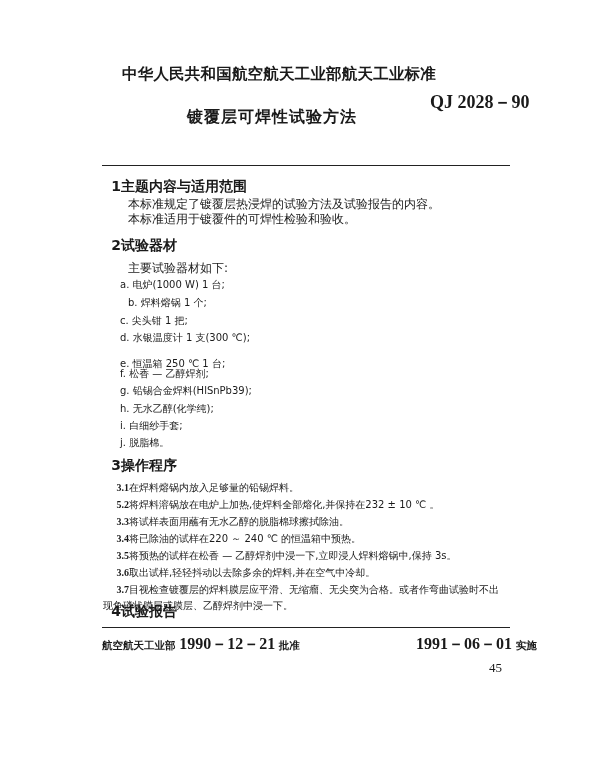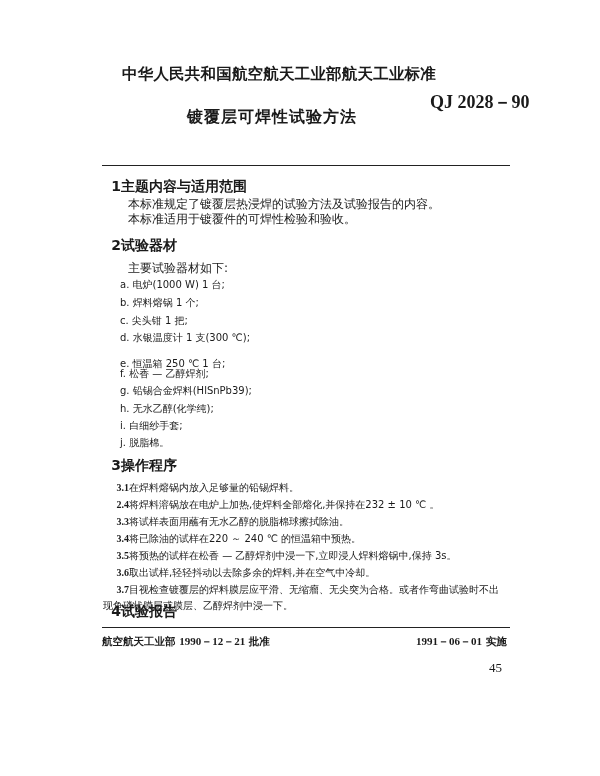--- a/index.html
+++ b/index.html
@@ -57,21 +57,21 @@
 
     .footer-left {
       left: 102px; top: 634px;
       font-size: 10.5px; font-weight: bold;
     }
     .footer-right {
       left: 416px; top: 634px;
       font-size: 10.5px; font-weight: bold;
     }
     .footer-left .d, .footer-right .d {
-      font-family: "Liberation Serif", "DejaVu Serif", serif; font-size: 11px;
+      font-family: "Liberation Serif", "DejaVu Serif", serif; font-size: 16px;
     }
     .page-num {
       left: 489px; top: 660px;
       font-family: "Liberation Serif", "DejaVu Serif", serif;
       font-size: 13px;
     }
   </style>
 </head>
 <body>
 
@@ -85,38 +85,38 @@
   <span class="num">1</span><span>主题内容与适用范围</span>
 </div>
 <div class="abs para" style="top:197px;">本标准规定了镀覆层热浸焊的试验方法及试验报告的内容。</div>
 <div class="abs para" style="top:212px;">本标准适用于镀覆件的可焊性检验和验收。</div>
 
 <div class="abs sec-head" style="top:237px;">
   <span class="num">2</span><span>试验器材</span>
 </div>
 <div class="abs para" style="top:261px;">主要试验器材如下:</div>
 <div class="abs list-item" style="top:278px;">a. 电炉(1000 W) 1 台;</div>
-<div class="abs list-item" style="top:296px;">b. 焊料熔锅 1 个;</div>
+<div class="abs list-item" style="top:296px;margin-left:8px;">b. 焊料熔锅 1 个;</div>
 <div class="abs list-item" style="top:314px;">c. 尖头钳 1 把;</div>
 <div class="abs list-item" style="top:331px;">d. 水银温度计 1 支(300 ℃);</div>
 <div class="abs list-item" style="top:357px;">e. 恒温箱 250 ℃ 1 台;</div>
 <div class="abs list-item" style="top:367px;">f. 松香 — 乙醇焊剂;</div>
 <div class="abs list-item" style="top:384px;">g. 铅锡合金焊料(HlSnPb39);</div>
 <div class="abs list-item" style="top:402px;">h. 无水乙醇(化学纯);</div>
 <div class="abs list-item" style="top:419px;">i. 白细纱手套;</div>
 <div class="abs list-item" style="top:436px;">j. 脱脂棉。</div>
 
 <div class="abs sec-head" style="top:457px;">
   <span class="num">3</span><span>操作程序</span>
 </div>
 <div class="abs step" style="top:481px;">
   <span class="num">3.1</span><span>在焊料熔锅内放入足够量的铅锡焊料。</span>
 </div>
 <div class="abs step" style="top:498px;">
-  <span class="num">2.4</span><span>将焊料溶锅放在电炉上加热,使焊料全部熔化,并保持在232 ± 10 ℃ 。</span>
+  <span class="num">5.2</span><span>将焊料溶锅放在电炉上加热,使焊料全部熔化,并保持在232 ± 10 ℃ 。</span>
 </div>
 <div class="abs step" style="top:515px;">
   <span class="num">3.3</span><span>将试样表面用蘸有无水乙醇的脱脂棉球擦拭除油。</span>
 </div>
 <div class="abs step" style="top:532px;">
   <span class="num">3.4</span><span>将已除油的试样在220 ～ 240 ℃ 的恒温箱中预热。</span>
 </div>
 <div class="abs step" style="top:549px;">
   <span class="num">3.5</span><span>将预热的试样在松香 — 乙醇焊剂中浸一下,立即浸人焊料熔锅中,保持 3s。</span>
 </div>

